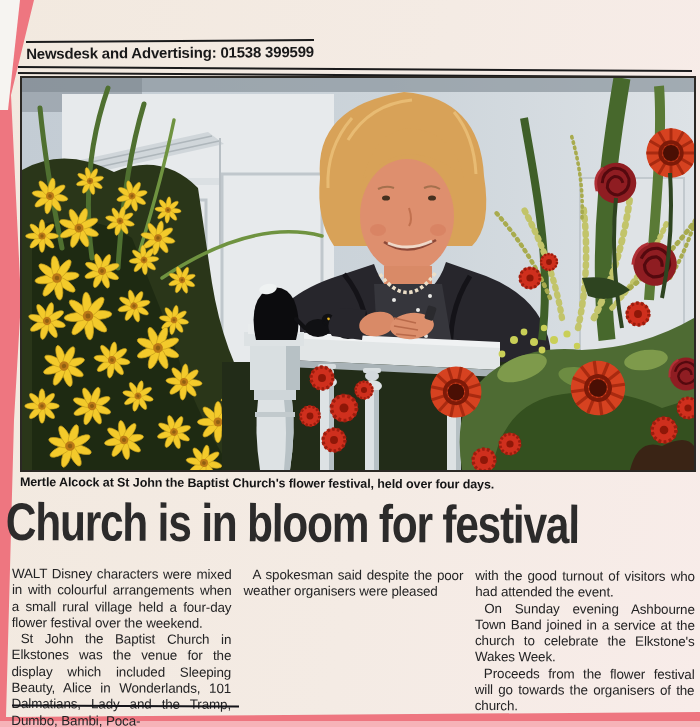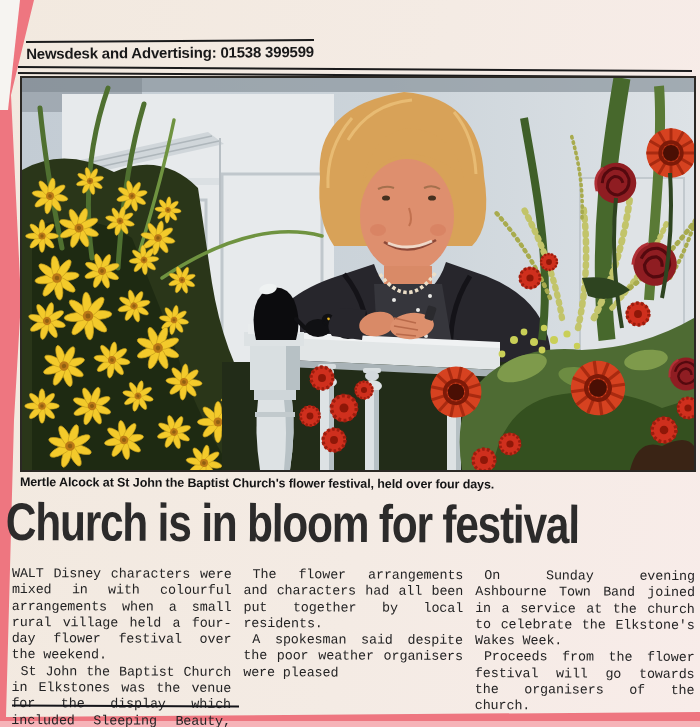--- a/index.html
+++ b/index.html
@@ -55,21 +55,21 @@
     font-size:53px;font-weight:bold;color:#2c2b2b;
     letter-spacing:-1.5px;white-space:nowrap;
     transform:scaleX(0.80) rotate(0.25deg);transform-origin:left top;
   }
   
   .columns{
     position:absolute;left:12px;top:566px;width:683px;height:150px;
     display:flex;gap:12px;
     transform:rotate(0.25deg);transform-origin:left top;
   }
-  .col{flex:1 1 0;min-width:0;font-family:Liberation Mono, monospace;}
+  .col{flex:1 1 0;min-width:0;}
   .col p{
     margin:0;font-size:13.4px;line-height:16.3px;color:#232324;
     text-align:justify;letter-spacing:-0.1px;
   }
   .col p.indent{text-indent:9px;}
   .bottom-rule{
     position:absolute;left:12px;top:705px;width:227px;height:0;
     border-top:2.5px solid #15151a;
     transform:rotate(0.3deg);
   }
@@ -359,22 +359,22 @@
 <div class="caption">Mertle Alcock at St John the Baptist Church's flower festival, held over four days.</div>
 
 <div class="headline">Church is in bloom for festival</div>
 
 <div class="columns">
   <div class="col">
     <p>WALT Disney characters were mixed in with colourful arrangements when a small rural village held a four-day flower festival over the weekend.</p>
     <p class="indent">St John the Baptist Church in Elkstones was the venue for the display which included Sleeping Beauty, Alice in Wonderlands, 101 Dalmatians, Lady and the Tramp, Dumbo, Bambi, Poca-</p>
   </div>
   <div class="col">
-    <p class="indent">The flower arrangements and characters had all been put together by local residents.</p>
     <p class="indent">A spokesman said despite the poor weather organisers were pleased</p>
   </div>
   <div class="col">
+    <p>with the good turnout of visitors who had attended the event.</p>
     <p class="indent">On Sunday evening Ashbourne Town Band joined in a service at the church to celebrate the Elkstone's Wakes Week.</p>
     <p class="indent">Proceeds from the flower festival will go towards the organisers of the church.</p>
   </div>
 </div>
 
 <div class="bottom-rule"></div>
 
 </body></html>

